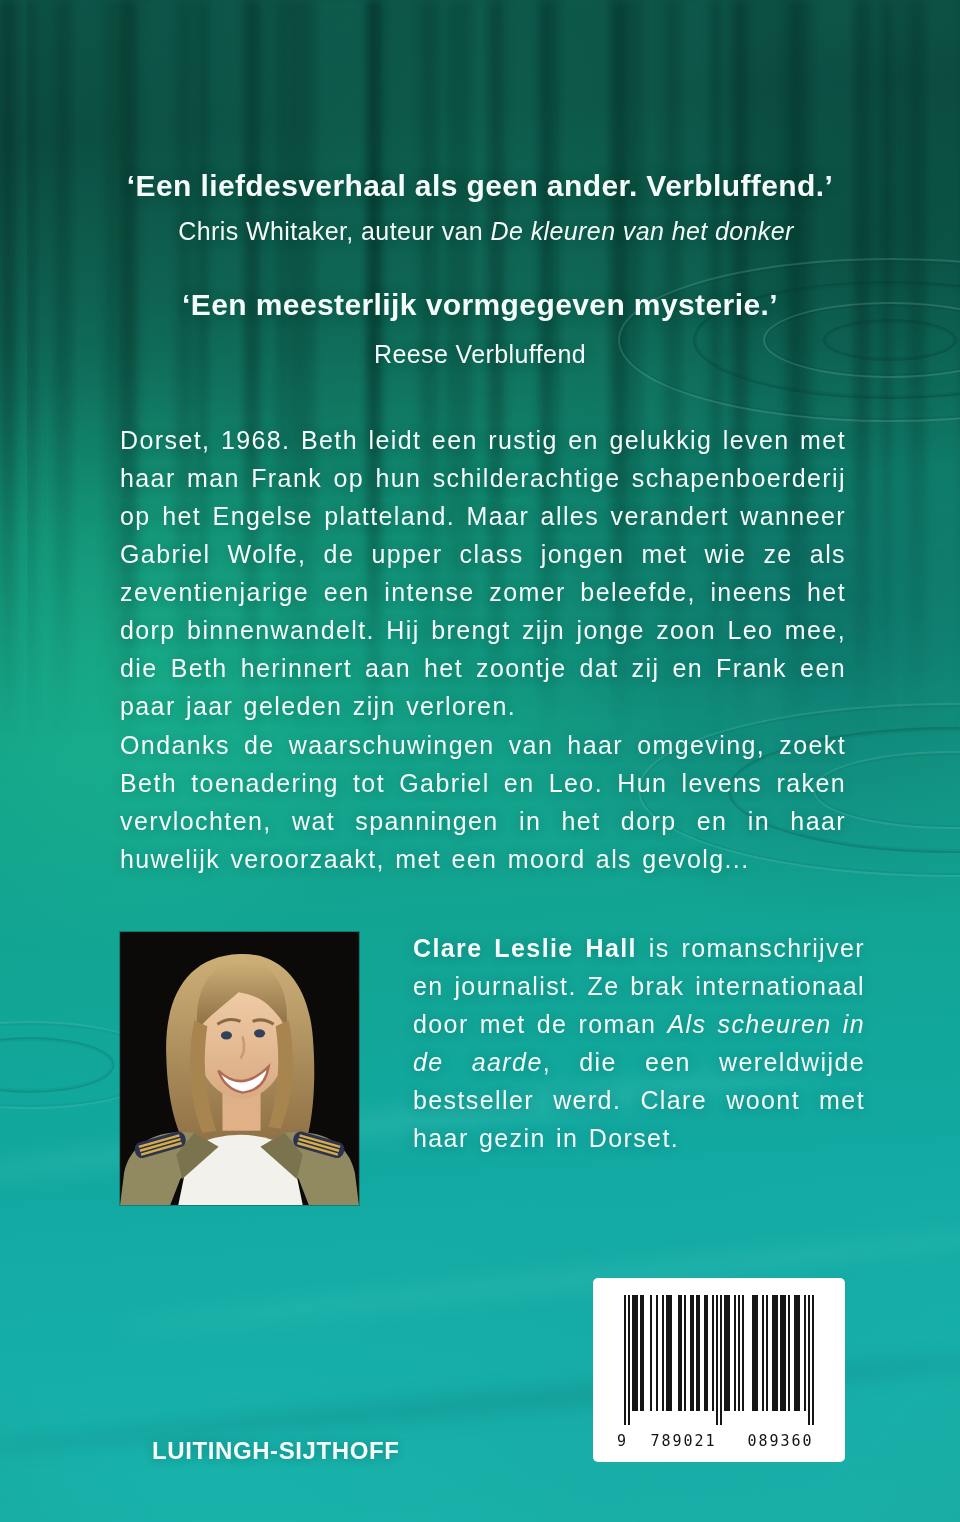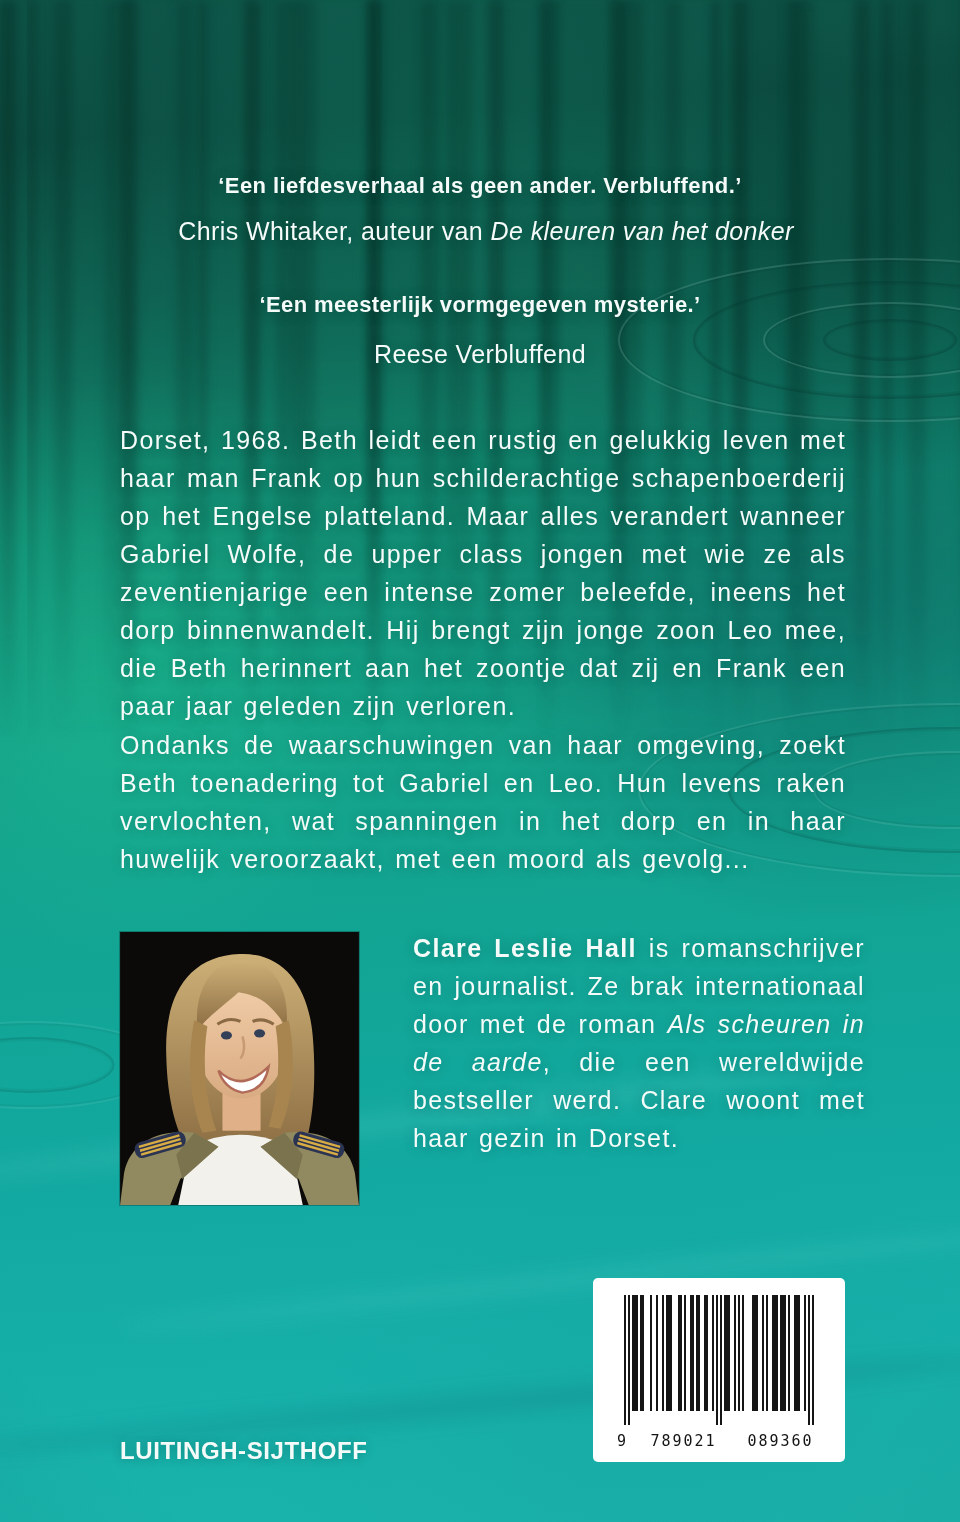--- a/index.html
+++ b/index.html
@@ -51,21 +51,21 @@
   .rings div:nth-child(even){border-color:rgba(6,50,46,.28);}
   .streak{position:absolute; filter:blur(9px); border-radius:50%;}
   .vignette{
     position:absolute; inset:0;
     background:radial-gradient(120% 100% at 50% 45%, transparent 60%, rgba(3,40,40,.18) 100%);
   }
   
   .abs{position:absolute;}
   .quote{
     left:0; right:0; text-align:center;
-    font-size:22px; line-height:36px; font-weight:700; letter-spacing:.4px;
+    font-size:30px; line-height:36px; font-weight:700; letter-spacing:.4px;
     text-shadow:0 1px 14px rgba(0,50,45,.35);
   }
   .attr{
     left:0; right:0; text-align:center;
     font-size:25px; line-height:32px; font-weight:400; letter-spacing:.4px;
     text-shadow:0 1px 12px rgba(0,50,45,.3);
   }
   .attr i{font-style:italic;}
   .body-text{
     font-size:25px; line-height:38px; letter-spacing:1.4px; word-spacing:2px;
@@ -75,20 +75,21 @@
   .bio i{font-style:italic;}
   
   .photo{
     width:239px; height:273px; display:block;
     box-shadow:0 0 0 1px rgba(0,0,0,.25);
   }
   
   .publisher{
     font-size:24px; font-weight:700; letter-spacing:.6px;
     text-shadow:0 1px 10px rgba(0,50,45,.3);
+    margin-left:32px;
   }
   
   .barcode-box{
     width:252px; height:184px; background:#fff; border-radius:5px;
     display:flex; flex-direction:column; align-items:center;
   }
   .barcode-box svg{margin-top:17px; display:block;}
   .barcode-digits{
     position:absolute; left:24px; bottom:12px; width:212px;
     display:flex; align-items:baseline;

